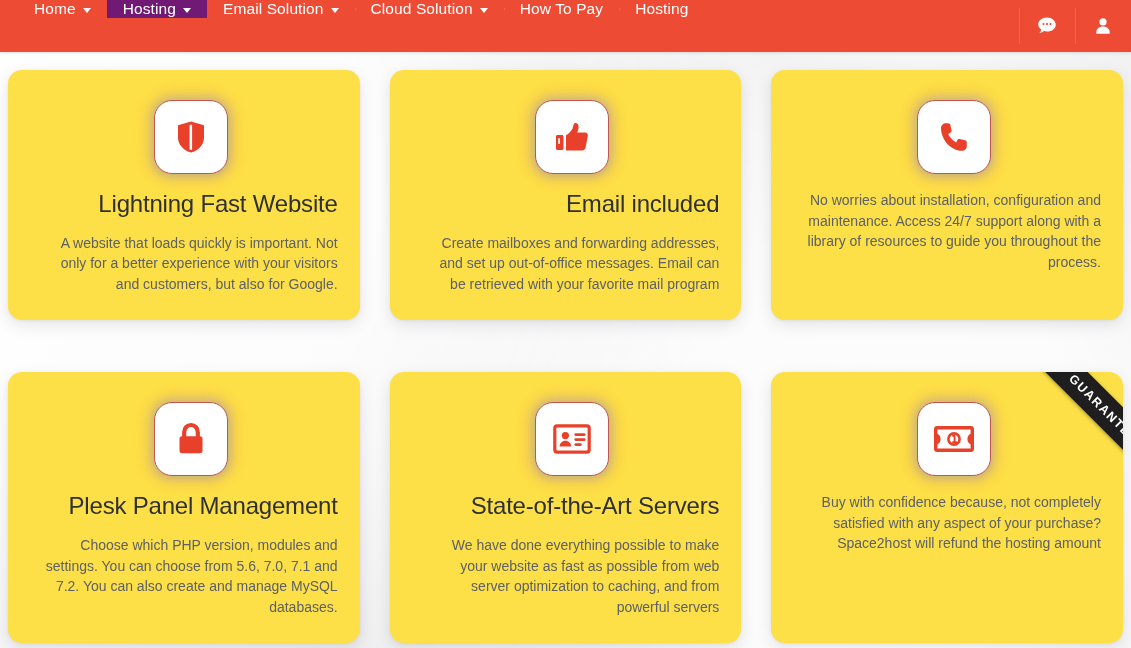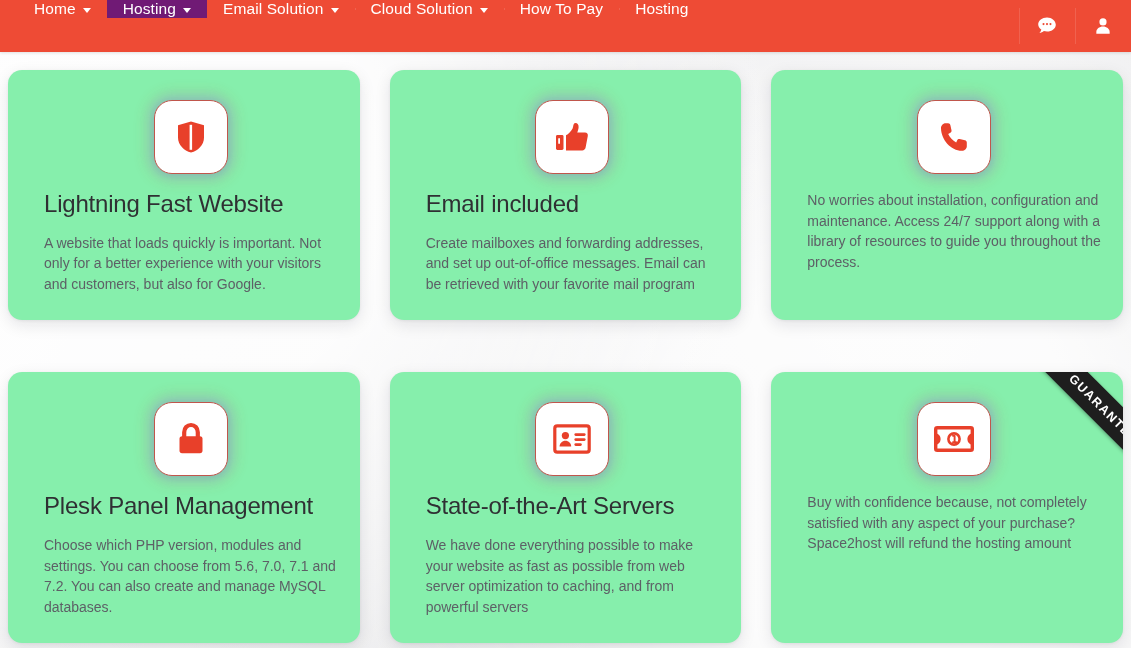--- a/index.html
+++ b/index.html
@@ -117,25 +117,25 @@
     position: relative;
     z-index: 2;
     display: grid;
     grid-template-columns: repeat(3, 1fr);
     column-gap: 30px;
     row-gap: 52px;
     padding: 18px 8px 0 8px;
   }
 
   .card {
-    background: #86efac;
+    background: #fde047;
     border-radius: 14px;
     box-shadow: 0 5px 16px rgba(20,20,40,0.10), 0 1px 3px rgba(20,20,40,0.06);
     padding: 30px 22px 26px 36px;
-    text-align: left;
+    text-align: right;
     position: relative;
     overflow: hidden;
   }
 
   .icon-wrap {
     display: flex;
     justify-content: center;
     margin-bottom: 16px;
   }
 

